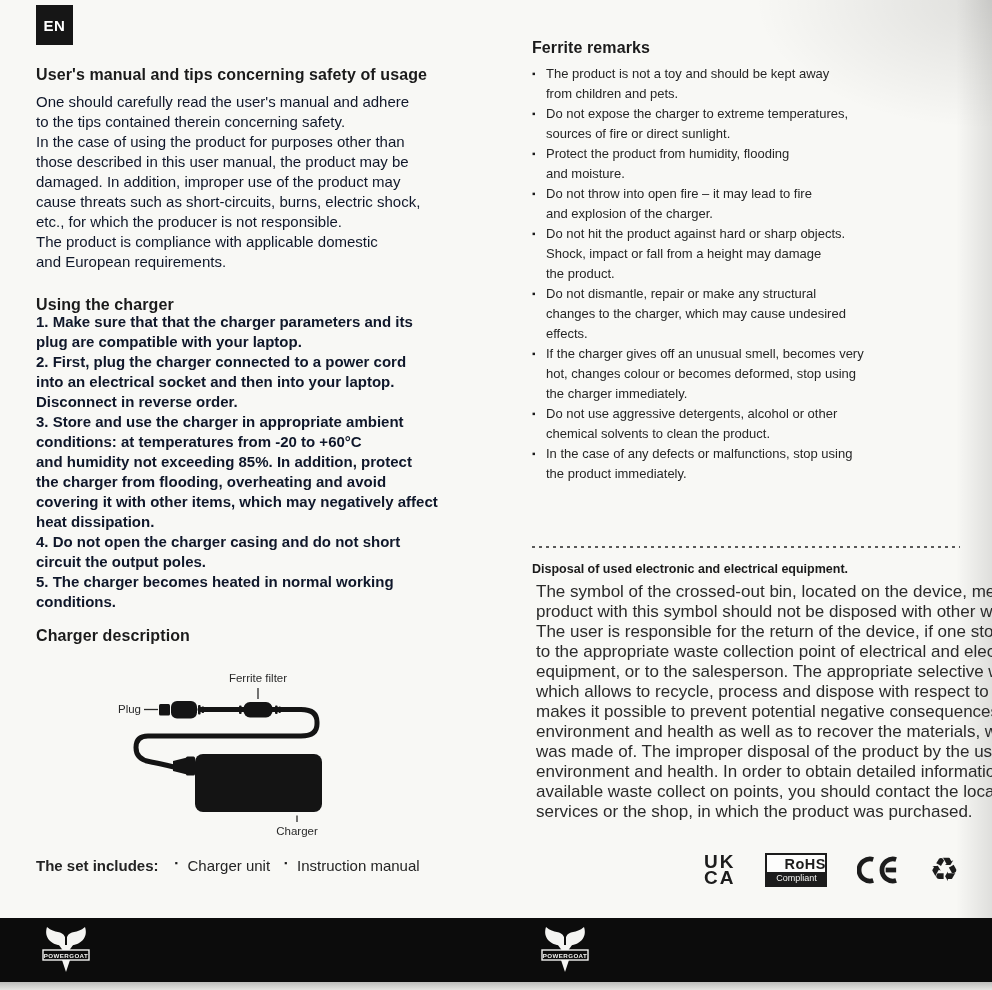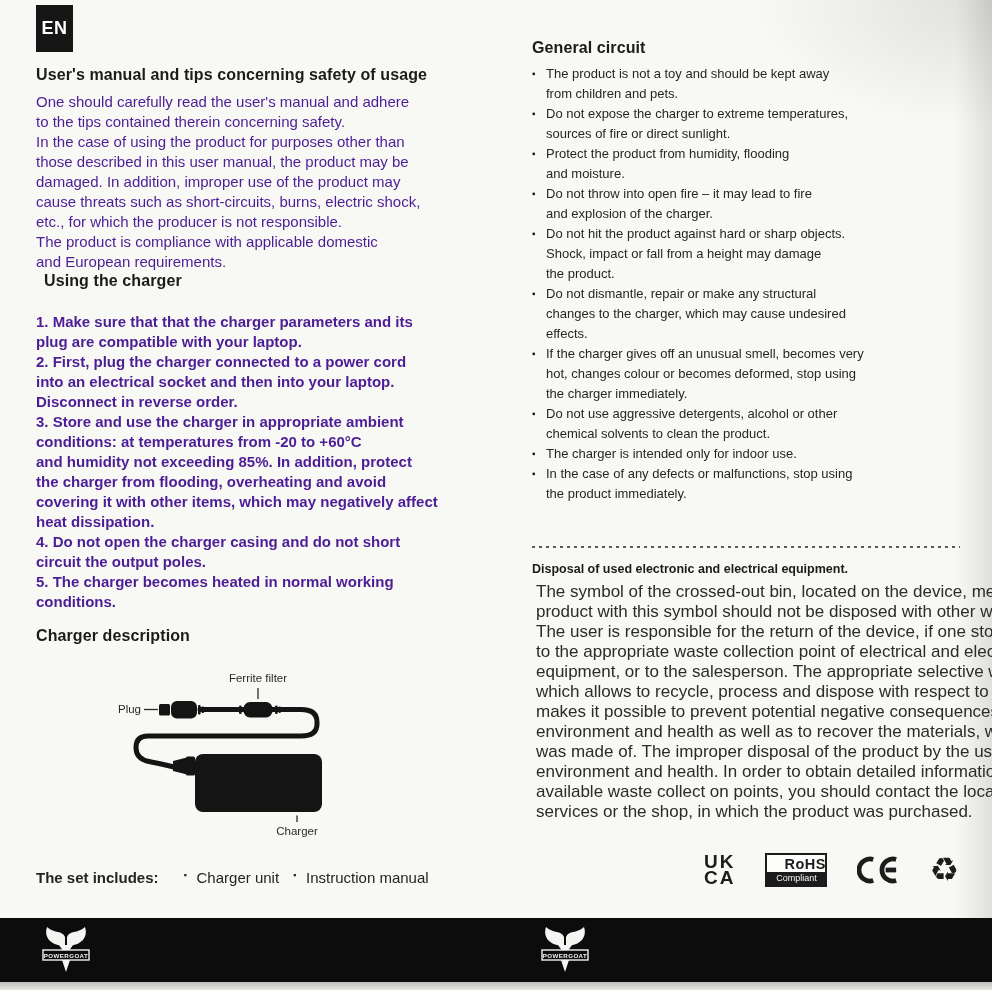--- a/index.html
+++ b/index.html
@@ -15,33 +15,33 @@
     position:absolute; top:0; right:0; width:36px; height:100%;
     background:linear-gradient(to right, rgba(0,0,0,0), rgba(0,0,0,0.10));
     pointer-events:none;
   }
   .scan-shade-corner {
     position:absolute; top:0; right:0; width:240px; height:130px;
     background:radial-gradient(ellipse at top right, rgba(0,0,0,0.10), rgba(0,0,0,0) 70%);
     pointer-events:none;
   }
   .lang-badge {
-    position:absolute; left:36px; top:5px; width:37px; height:47px;
-    background:#161616; color:#fff; font-weight:bold; font-size:18px;
+    position:absolute; left:36px; top:5px; width:37px; height:40px;
+    background:#161616; color:#fff; font-weight:bold; font-size:15px;
     display:flex; align-items:center; justify-content:center; letter-spacing:0.5px;
   }
   h2.sect {
     font-size:16px; font-weight:bold; color:#1b1b1b; letter-spacing:0.1px;
   }
   .h-safety  { position:absolute; left:36px; top:66px;  }
-  .h-using   { position:absolute; left:36px; top:272px;margin-left:8px; }
+  .h-using   { position:absolute; left:36px; top:296px; }
   .h-chdesc  { position:absolute; left:36px; top:627px; }
   .h-general { position:absolute; left:532px; top:39px; font-size:15.5px; }
   .body-text {
-    font-size:15px; line-height:20px; color:#4c1d95; white-space:pre;
+    font-size:15px; line-height:20px; color:#0f172a; white-space:pre;
   }
   .p-safety { position:absolute; left:36px; top:92px; }
   .p-using  { position:absolute; left:36px; top:312px;font-weight:bold; }
   .remarks  { position:absolute; left:532px; top:64px; list-style:none; }
   .remarks li {
     position:relative; padding-left:14px;
     font-size:13px; line-height:20px; color:#262626; white-space:pre;
   }
   .remarks li::before {
     content:"▪"; position:absolute; left:0; top:0; font-size:10px; line-height:20px; color:#1b1b1b;
@@ -54,24 +54,24 @@
     position:absolute; left:532px; top:562px;
     font-size:12.5px; font-weight:bold; color:#1b1b1b;
   }
   .p-disposal {
     position:absolute; left:536px; top:582px; width:440px;
     font-size:17px; line-height:20px; color:#2b2b2b; white-space:pre;
   }
   .diagram { position:absolute; left:100px; top:662px; }
   .set-includes {
     position:absolute; left:36px; top:857px; font-size:15px; color:#242424;
-    display:flex; align-items:baseline; gap:25px;
+    display:flex; align-items:baseline; gap:16px;
   }
   .set-includes .lbl { font-weight:bold; }
-  .set-includes ul { list-style:none; display:flex; gap:14px;margin-top:12px; }
+  .set-includes ul { list-style:none; display:flex; gap:14px; }
   .set-includes li { position:relative; padding-left:13px; }
   .set-includes li::before {
     content:"▪"; position:absolute; left:0; top:1px; font-size:9px; color:#1b1b1b;
   }
   .badges {
     position:absolute; left:704px; top:848px; height:44px;
     display:flex; align-items:center; gap:30px;
   }
   .ukca {
     font-weight:bold; font-size:19px; line-height:16px; letter-spacing:2px;
@@ -165,42 +165,41 @@
 </svg>
 
 <div class="set-includes">
   <span class="lbl">The set includes:</span>
   <ul>
       <li>Charger unit</li>
       <li>Instruction manual</li>
     </ul>
 </div>
 
-<h2 class="sect h-general">General circuit</h2>
+<h2 class="sect h-general">Ferrite remarks</h2>
 <ul class="remarks">
     <li>The product is not a toy and should be kept away
 from children and pets.</li>
     <li>Do not expose the charger to extreme temperatures,
 sources of fire or direct sunlight.</li>
     <li>Protect the product from humidity, flooding
 and moisture.</li>
     <li>Do not throw into open fire – it may lead to fire
 and explosion of the charger.</li>
     <li>Do not hit the product against hard or sharp objects.
 Shock, impact or fall from a height may damage
 the product.</li>
     <li>Do not dismantle, repair or make any structural
 changes to the charger, which may cause undesired
 effects.</li>
     <li>If the charger gives off an unusual smell, becomes very
 hot, changes colour or becomes deformed, stop using
 the charger immediately.</li>
     <li>Do not use aggressive detergents, alcohol or other
 chemical solvents to clean the product.</li>
-    <li>The charger is intended only for indoor use.</li>
     <li>In the case of any defects or malfunctions, stop using
 the product immediately.</li>
   </ul>
 
 <div class="dashed-divider"></div>
 
 <div class="h-disposal">Disposal of used electronic and electrical equipment.</div>
 <div class="p-disposal">The symbol of the crossed-out bin, located on the device, means that the
 product with this symbol should not be disposed with other wastes.
 The user is responsible for the return of the device, if one stops using it,

